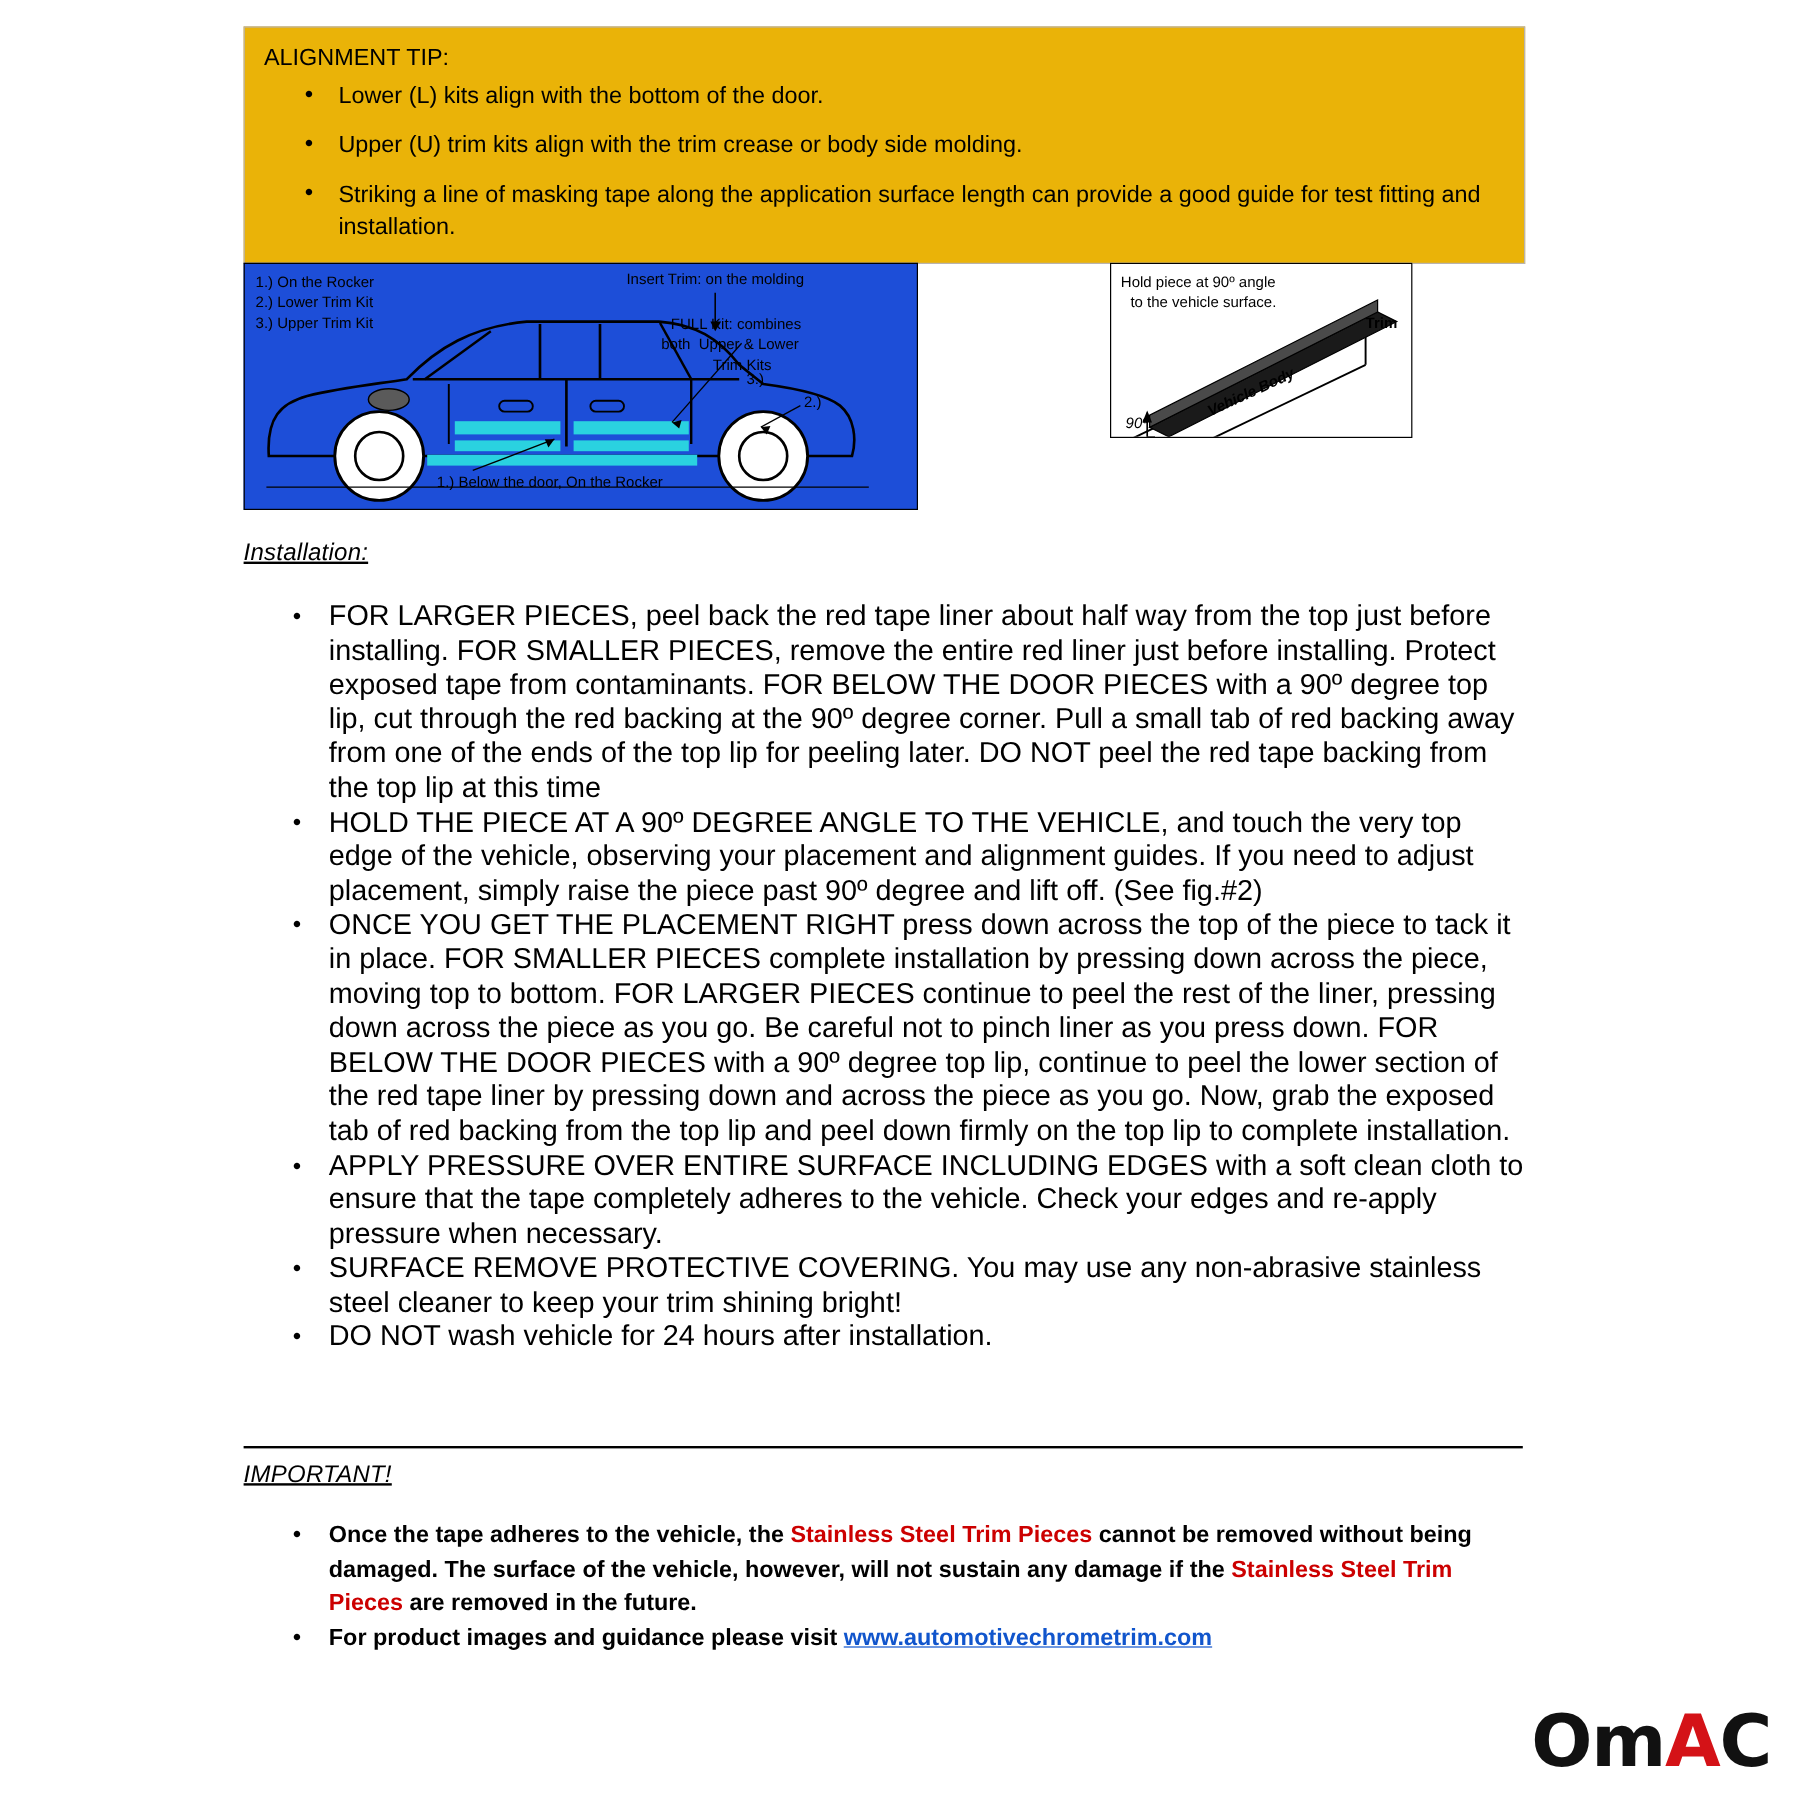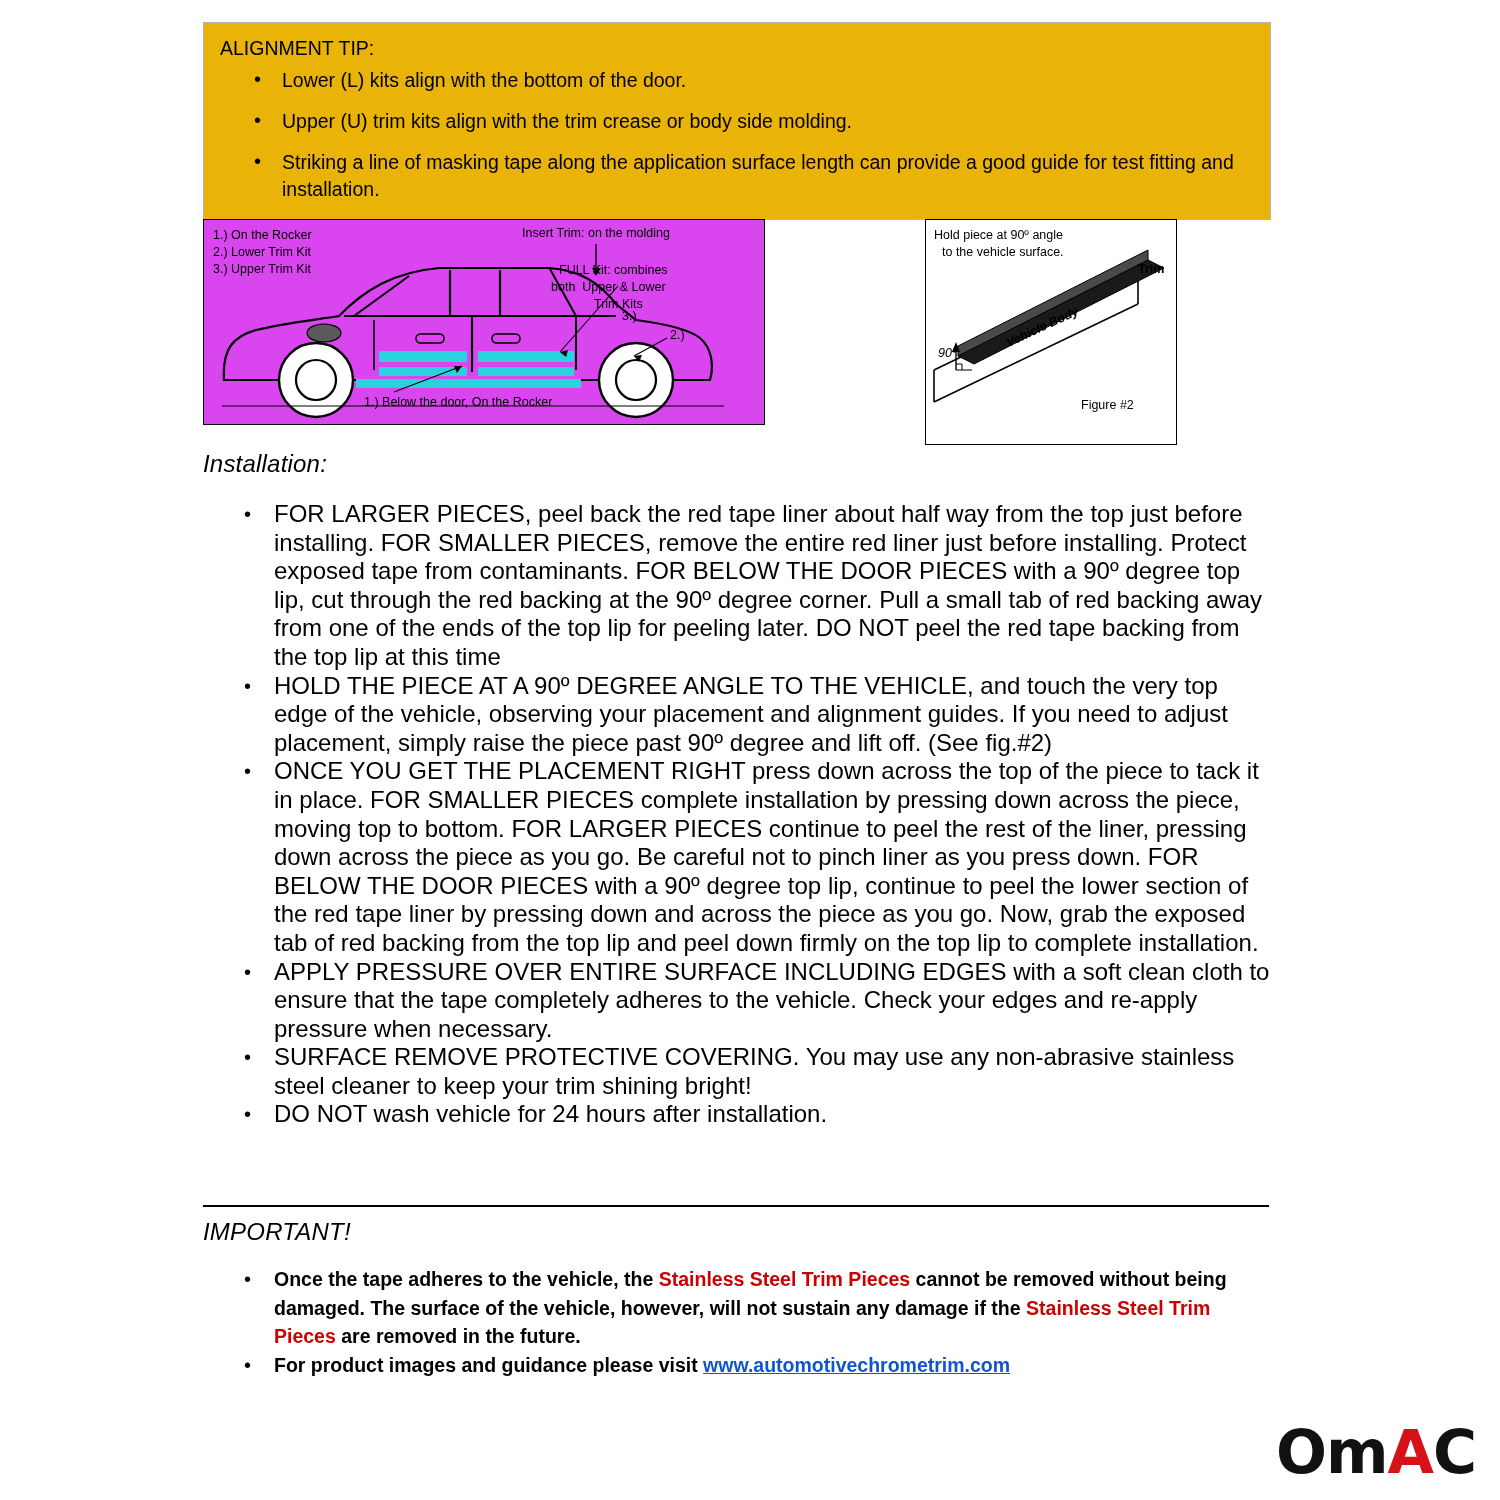--- a/index.html
+++ b/index.html
@@ -65,47 +65,48 @@
     top: 219px;
     width: 1068px;
     height: 208px;
   }
   .fig-left {
     position: absolute;
     left: 0; top: 0;
     width: 562px;
     height: 206px;
     border: 1.5px solid #000;
-    background: #d946ef;
+    background: #1d4ed8;
     box-sizing: border-box;
     overflow: hidden;
   }
   .fig-right {
     position: absolute;
     left: 722px; top: 0;
     width: 252px;
-    height: 226px;
+    height: 146px;
     border: 1.5px solid #000;
     background: #fff;
     box-sizing: border-box;
     overflow: hidden;
   }
   .fig-left .lbl, .fig-right .lbl {
     position: absolute;
     font-size: 12.5px;
     line-height: 15.5px;
     white-space: pre;
   }
   .fig-left svg, .fig-right svg { position:absolute; left:0; top:0; }
 
   
   .sec-title {
     position: absolute;
-    font-size: 24px;
+    font-size: 20px;
     font-style: italic;
+    text-decoration: underline;
     letter-spacing: .2px;
   }
   #installation-title { left: 203px; top: 450px; }
 
   .inst-list {
     position: absolute;
     left: 238px;
     top: 500px;
     width: 1035px;
     margin: 0;

